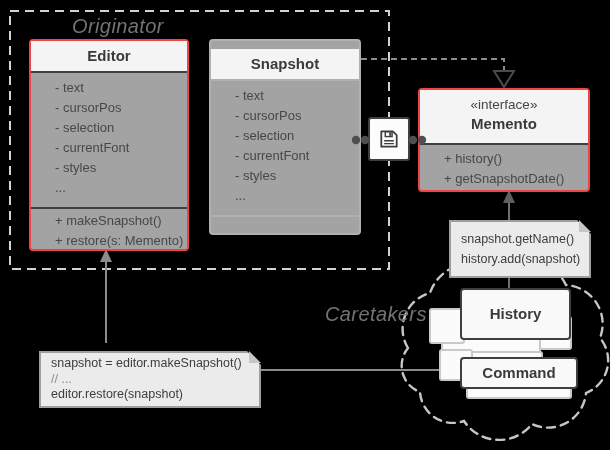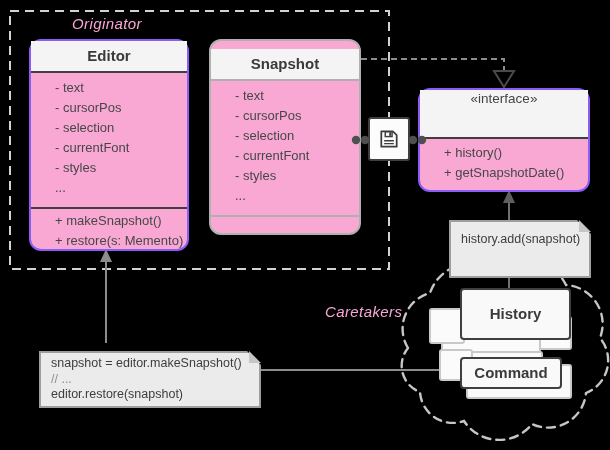--- a/index.html
+++ b/index.html
@@ -2,44 +2,44 @@
 <html><head>
 <meta charset="utf-8">
 <style>
   html,body{margin:0;padding:0;background:#000;}
   #canvas{
     position:relative;width:610px;height:450px;background:#000;
     font-family:"Liberation Sans", sans-serif;overflow:hidden;
   }
   #canvas svg.layer{position:absolute;left:0;top:0;pointer-events:none;}
   .abs{position:absolute;box-sizing:border-box;}
-  .uml{background:#f9a8d4;border:2px solid #8b5cf6;border-radius:12px;}
+  .uml{background:#a3a3a3;border:2px solid #ef4444;border-radius:4px;}
   .uml.light{border-color:#b0b0b0;}
   .uml .hd{background:#f4f4f4;border-bottom:2px solid #3f3f3f;font-weight:bold;
     font-size:15px;color:#3a3a3a;text-align:center;height:30px;line-height:30px;}
   .uml.light .hd{border-bottom-color:#b0b0b0;margin-top:8px;}
   .attrs{height:129px;padding-top:5px;}
   .row{padding-left:24px;line-height:20px;font-size:13px;color:#474747;white-space:nowrap;}
   .methods{border-top:2px solid #3f3f3f;padding-top:2px;}
   .uml.light .methods{border-top-color:#b0b0b0;}
   .iface-hd{height:47px;background:#f4f4f4;border-bottom:2px solid #3f3f3f;
-    text-align:center;}
+    text-align:center;padding-top:6px;}
   .stereo{font-size:13.5px;color:#454545;line-height:17px;}
   .iface-name{font-size:15px;font-weight:bold;color:#3a3a3a;line-height:22px;}
   .mini{background:#f9f9f9;border:2px solid #3f3f3f;border-radius:4px;
     font-weight:bold;font-size:15px;color:#3a3a3a;text-align:center;}
   .back{background:#fbfbfb;border:2px solid #c9c9c9;border-radius:3px;}
   .note{background:#ebebeb;border:2px solid #9e9e9e;font-size:12.5px;color:#3d3d3d;}
   .note .cut{position:absolute;top:-2px;right:-2px;width:0;height:0;
     border-top:14px solid #000;border-left:14px solid transparent;}
   .note .fold{position:absolute;top:-2px;right:-2px;width:0;height:0;
     border-bottom:12px solid #c6c6c6;border-right:12px solid transparent;}
   .note .nrow{line-height:20px;white-space:nowrap;}
   .note .nrow.dim{color:#909090;}
-  .grp-label{font-size:15px;font-style:italic;color:#f9a8d4;letter-spacing:.4px;}
+  .grp-label{font-size:20px;font-style:italic;color:#737373;letter-spacing:.4px;}
   .flop{display:flex;align-items:center;justify-content:center;background:#fcfcfc;
     border:2px solid #3f3f3f;border-radius:3px;}
 </style>
 </head>
 <body>
 
 <div id="canvas">
 
   <svg class="layer" width="610" height="450">
     <rect x="10" y="11" width="379" height="258" fill="none" stroke="#d2d2d2" stroke-width="2" stroke-dasharray="9 6"></rect>
@@ -82,53 +82,55 @@
       <div class="row">- currentFont</div>
       <div class="row">- styles</div>
       <div class="row">...</div>
     </div>
     <div class="methods" style="height:27px;"></div>
   </div>
 
   <div class="abs uml" style="left:418px;top:88px;width:172px;height:104px;">
     <div class="iface-hd">
       <div class="stereo">«interface»</div>
+      <div class="iface-name">Memento</div>
     </div>
     <div class="methods" style="border-top:none;padding-top:4px;">
       <div class="row">+ history()</div>
       <div class="row">+ getSnapshotDate()</div>
     </div>
   </div>
 
   <div class="abs flop" style="left:368px;top:117px;width:42px;height:44px;">
     <svg width="22" height="22" viewBox="0 0 20 20">
       <path d="M3 3 h10.5 L17 6.5 V17 H3 Z" fill="none" stroke="#3d3d3d" stroke-width="1.6" stroke-linejoin="round"></path>
       <rect x="6.6" y="3.4" width="6.2" height="4.4" fill="none" stroke="#3d3d3d" stroke-width="1.3"></rect>
       <rect x="10.2" y="4.1" width="1.7" height="3" fill="#3d3d3d"></rect>
       <path d="M5.6 11.6 h8.8 M5.6 14.2 h8.8" stroke="#3d3d3d" stroke-width="1.3"></path>
     </svg>
   </div>
 
   <div class="abs note" style="left:449px;top:220px;width:142px;height:58px;padding:7px 0 0 10px;">
     <div class="cut"></div>
     <div class="fold"></div>
+    <div class="nrow">snapshot.getName()</div>
     <div class="nrow">history.add(snapshot)</div>
   </div>
 
   <div class="abs grp-label" style="left:325px;top:303px;">Caretakers</div>
 
   <div class="abs back" style="left:468px;top:316px;width:104px;height:34px;"></div>
   <div class="abs back" style="left:441px;top:336px;width:100px;height:17px;"></div>
   <div class="abs back" style="left:429px;top:308px;width:36px;height:36px;"></div>
   <div class="abs mini" style="left:460px;top:288px;width:111px;height:52px;line-height:48px;">History</div>
 
   <div class="abs back" style="left:466px;top:364px;width:106px;height:35px;"></div>
   <div class="abs back" style="left:443px;top:351px;width:100px;height:12px;"></div>
   <div class="abs back" style="left:439px;top:349px;width:34px;height:32px;"></div>
-  <div class="abs mini" style="left:460px;top:357px;width:102px;height:32px;line-height:28px;">Command</div>
+  <div class="abs mini" style="left:460px;top:357px;width:118px;height:32px;line-height:28px;">Command</div>
 
   <div class="abs note" style="left:39px;top:342px;width:222px;height:57px;padding:3px 0 0 10px;margin-top:9px;">
     <div class="cut"></div>
     <div class="fold"></div>
     <div class="nrow" style="line-height:15.5px;">snapshot = editor.makeSnapshot()</div>
     <div class="nrow dim" style="line-height:15.5px;">// ...</div>
     <div class="nrow" style="line-height:15.5px;">editor.restore(snapshot)</div>
   </div>
 
   <svg class="layer" width="610" height="450">

